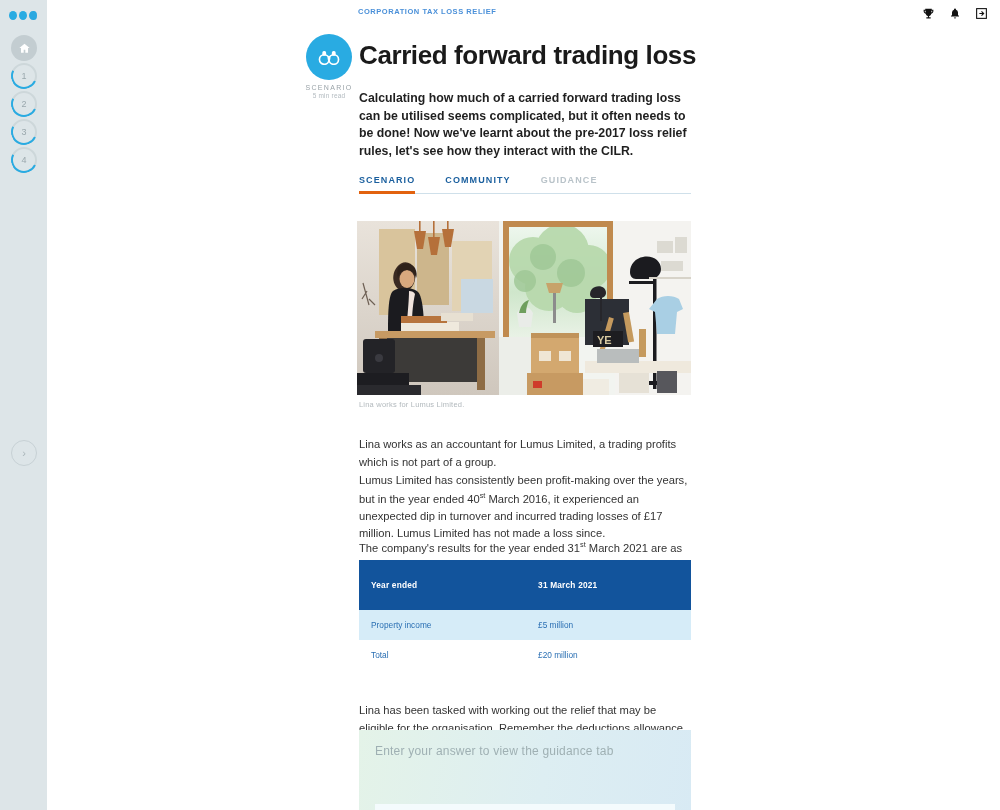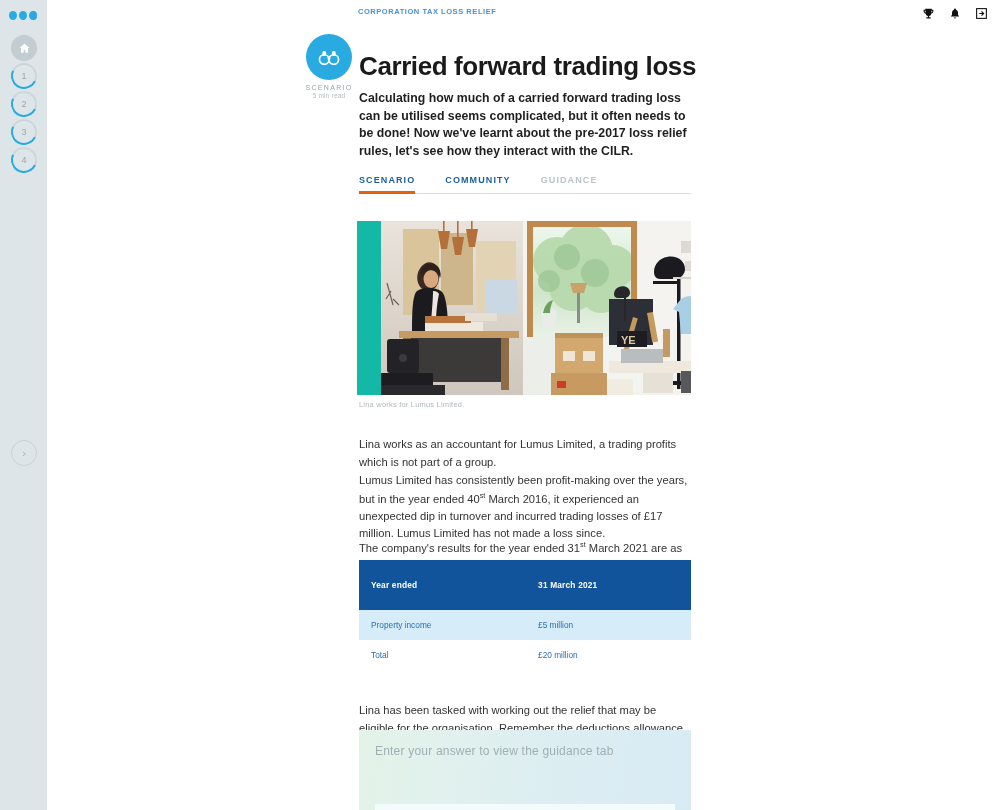--- a/index.html
+++ b/index.html
@@ -99,21 +99,21 @@
   .badge-label {
     margin-top: 4px;
     font-size: 7px; letter-spacing: 1.3px;
     color: #9aa3a8; font-weight: 400;
   }
   .badge-sub {
     font-size: 6.5px; color: #b3bbc0; margin-top: 1px; letter-spacing:.2px;
   }
 
   .page-title {
-    position: absolute; left: 58px; top: 35px;
+    position: absolute; left: 58px; top: 24px;
     font-size: 26px; font-weight: 700;
     color: #1a1a1a; letter-spacing: -0.4px;
     line-height: 1.1;
   }
 
   .intro {
     position: absolute; left: 58px; top: 90px;
     width: 330px;
     font-size: 12.3px; font-weight: 700;
     color: #1f1f1f; line-height: 1.44;
@@ -138,21 +138,20 @@
     height: 3px; background: #e2620f;
   }
   .tab.muted { color: #b9c3c9; }
 
   
   .photo {
     position: absolute; left: 56px; top: 221px;
     width: 334px; height: 174px;
     overflow: hidden;
     background: #14b8a6;
-    padding-left: 24px;
   }
   .photo svg { display: block; }
   .caption {
     position: absolute; left: 58px; top: 400px;
     font-size: 7.5px; color: #b2b9bd; letter-spacing: .2px;
   }
 
   
   .para {
     position: absolute; left: 58px;

